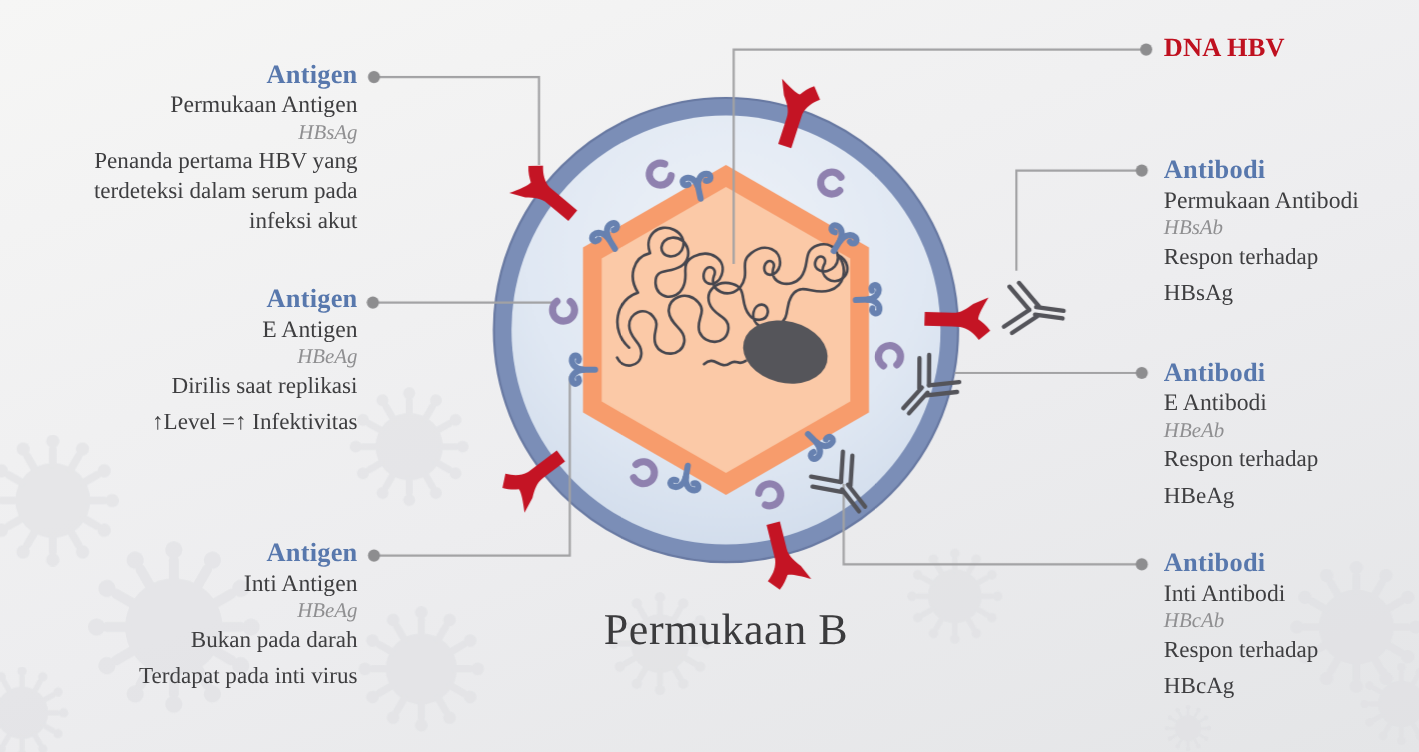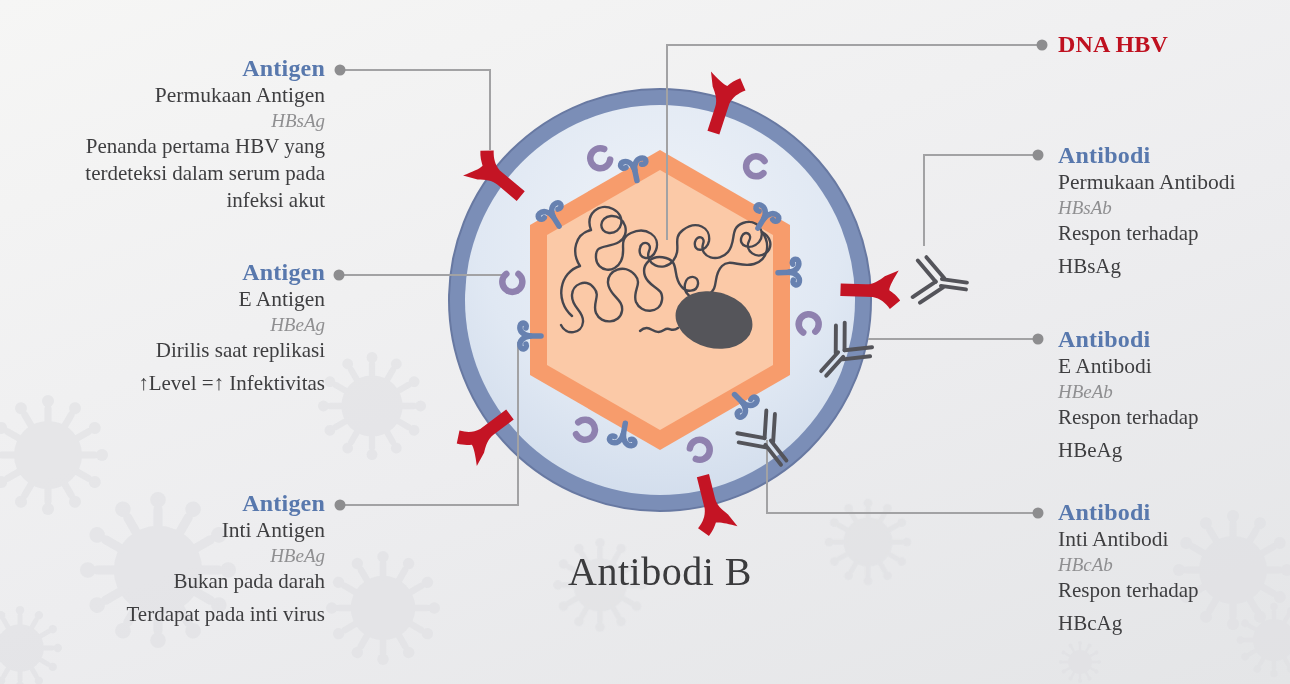--- a/index.html
+++ b/index.html
@@ -225,14 +225,14 @@
   </div>
 
   <div class="lbl right-col" style="top:498px">
     <div class="hd">Antibodi</div>
     <div class="nm">Inti Antibodi</div>
     <div class="ab">HBcAb</div>
     <div class="ds">Respon terhadap</div>
     <div class="ds gap">HBcAg</div>
   </div>
 
-  <div class="title">Antibodi B</div>
+  <div class="title">Permukaan B</div>
 </div>
 
 </body></html>

